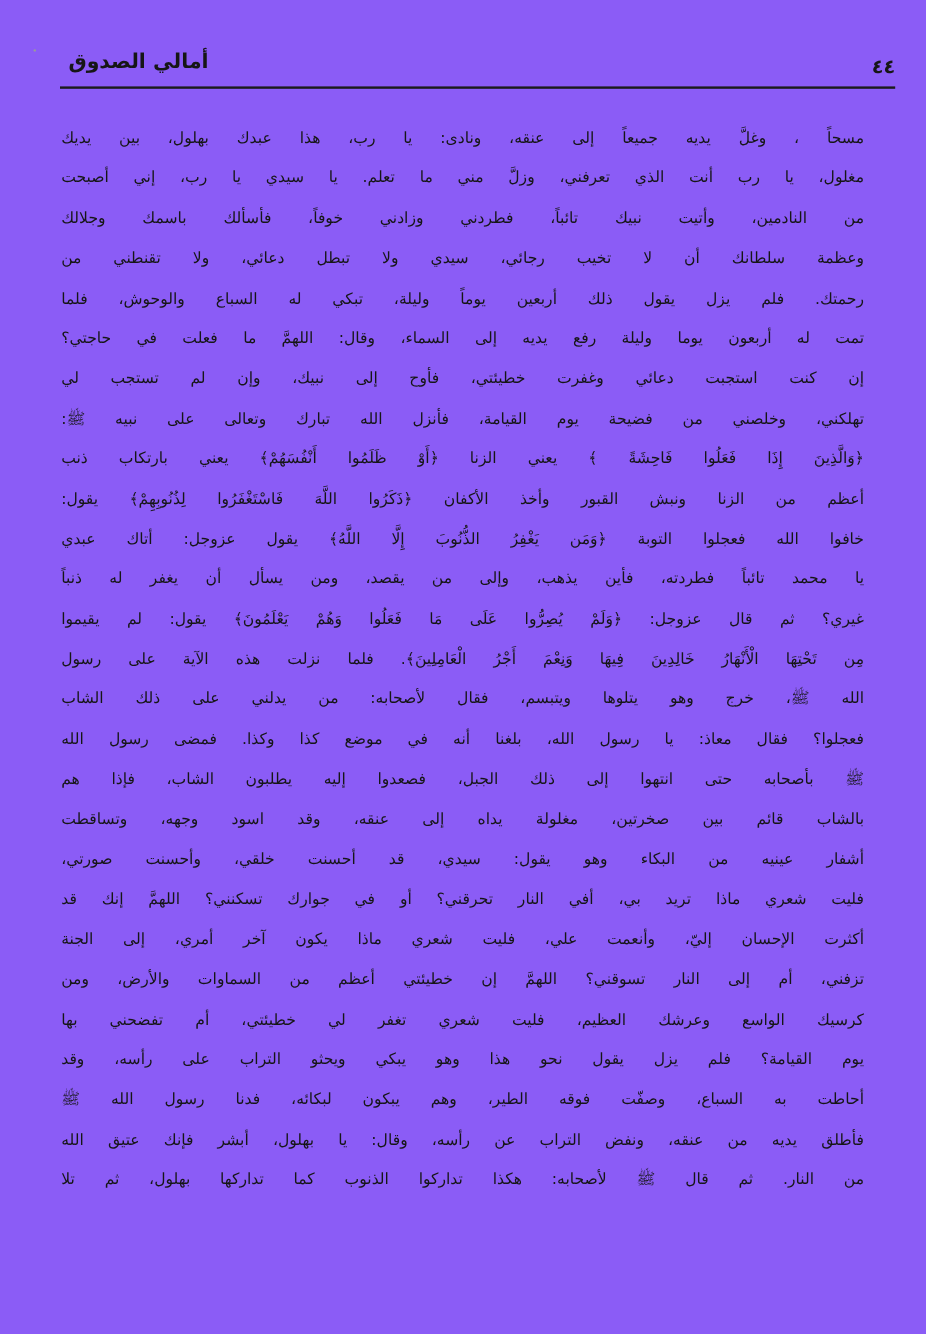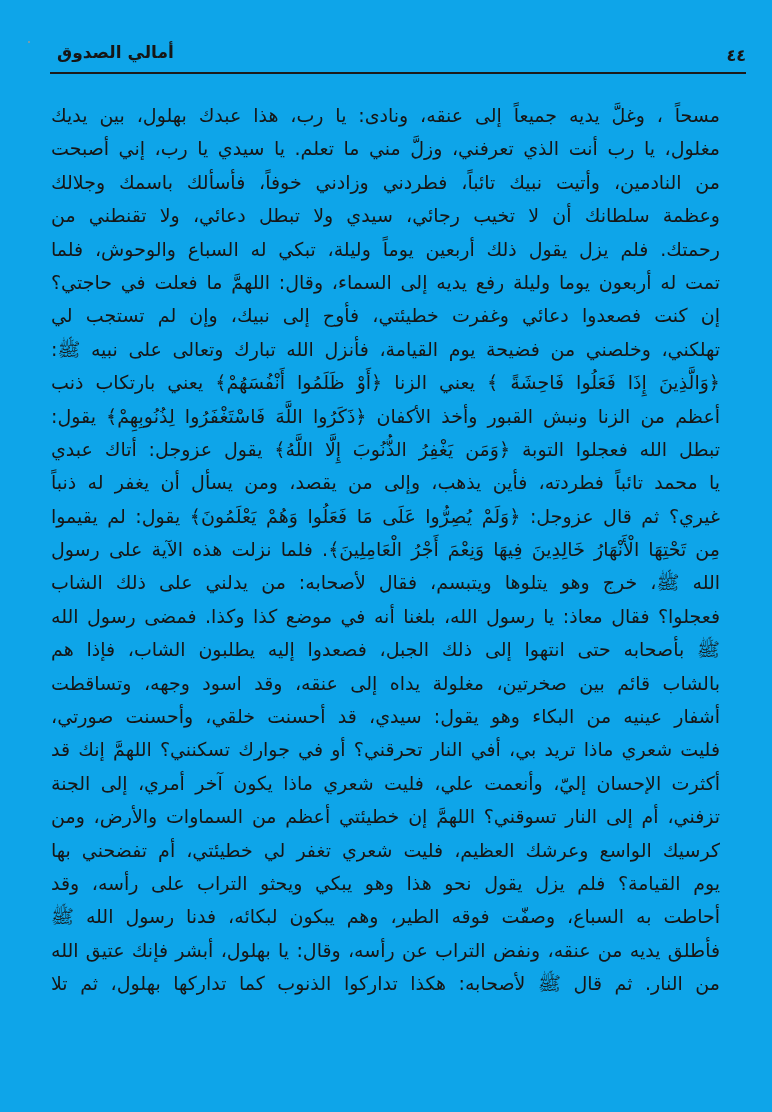--- a/index.html
+++ b/index.html
@@ -5,21 +5,21 @@
   html, body {
     margin: 0;
     padding: 0;
     background: #e8e8e8;
   }
   .page {
     position: relative;
     width: 772px;
     height: 1112px;
     margin: 0 auto;
-    background: #0ea5e9;
+    background: #8b5cf6;
     color: #161616;
     font-family: "DejaVu Sans", sans-serif;
     direction: rtl;
     overflow: hidden;
   }
   
   .header-title {
     position: absolute;
     top: 42px;
     left: 57px;
@@ -47,21 +47,21 @@
   }
   
   .text-body {
     position: absolute;
     top: 99px;
     right: 52px;
     left: 51px;
     direction: rtl;
   }
   .line {
-    font-size: 19px;
+    font-size: 13px;
     line-height: 33.4px;
     height: 33.4px;
     white-space: normal;
     overflow: hidden;
     text-align: justify;
     text-align-last: justify;
     -moz-text-align-last: justify;
     word-spacing: 0.5px;
   }
   
@@ -87,25 +87,25 @@
 
   <div class="header-rule"></div>
 
   <div class="text-body">
       <div class="line">مسحاً ، وغلَّ يديه جميعاً إلى عنقه، ونادى: يا رب، هذا عبدك بهلول، بين يديك</div>
       <div class="line">مغلول، يا رب أنت الذي تعرفني، وزلَّ مني ما تعلم. يا سيدي يا رب، إني أصبحت</div>
       <div class="line">من النادمين، وأتيت نبيك تائباً، فطردني وزادني خوفاً، فأسألك باسمك وجلالك</div>
       <div class="line">وعظمة سلطانك أن لا تخيب رجائي، سيدي ولا تبطل دعائي، ولا تقنطني من</div>
       <div class="line">رحمتك. فلم يزل يقول ذلك أربعين يوماً وليلة، تبكي له السباع والوحوش، فلما</div>
       <div class="line">تمت له أربعون يوما وليلة رفع يديه إلى السماء، وقال: اللهمَّ ما فعلت في حاجتي؟</div>
-      <div class="line">إن كنت فصعدوا دعائي وغفرت خطيئتي، فأوح إلى نبيك، وإن لم تستجب لي</div>
+      <div class="line">إن كنت استجبت دعائي وغفرت خطيئتي، فأوح إلى نبيك، وإن لم تستجب لي</div>
       <div class="line">تهلكني، وخلصني من فضيحة يوم القيامة، فأنزل الله تبارك وتعالى على نبيه ﷺ:</div>
       <div class="line">﴿وَالَّذِينَ إِذَا فَعَلُوا فَاحِشَةً ﴾ يعني الزنا ﴿أَوْ ظَلَمُوا أَنْفُسَهُمْ﴾ يعني بارتكاب ذنب</div>
       <div class="line">أعظم من الزنا ونبش القبور وأخذ الأكفان ﴿ذَكَرُوا اللَّهَ فَاسْتَغْفَرُوا لِذُنُوبِهِمْ﴾ يقول:</div>
-      <div class="line">تبطل الله فعجلوا التوبة ﴿وَمَن يَغْفِرُ الذُّنُوبَ إِلَّا اللَّهُ﴾ يقول عزوجل: أتاك عبدي</div>
+      <div class="line">خافوا الله فعجلوا التوبة ﴿وَمَن يَغْفِرُ الذُّنُوبَ إِلَّا اللَّهُ﴾ يقول عزوجل: أتاك عبدي</div>
       <div class="line">يا محمد تائباً فطردته، فأين يذهب، وإلى من يقصد، ومن يسأل أن يغفر له ذنباً</div>
       <div class="line">غيري؟ ثم قال عزوجل: ﴿وَلَمْ يُصِرُّوا عَلَى مَا فَعَلُوا وَهُمْ يَعْلَمُونَ﴾ يقول: لم يقيموا</div>
       <div class="line">مِن تَحْتِهَا الْأَنْهَارُ خَالِدِينَ فِيهَا وَنِعْمَ أَجْرُ الْعَامِلِينَ﴾. فلما نزلت هذه الآية على رسول</div>
       <div class="line">الله ﷺ، خرج وهو يتلوها ويتبسم، فقال لأصحابه: من يدلني على ذلك الشاب</div>
       <div class="line">فعجلوا؟ فقال معاذ: يا رسول الله، بلغنا أنه في موضع كذا وكذا. فمضى رسول الله</div>
       <div class="line">ﷺ بأصحابه حتى انتهوا إلى ذلك الجبل، فصعدوا إليه يطلبون الشاب، فإذا هم</div>
       <div class="line">بالشاب قائم بين صخرتين، مغلولة يداه إلى عنقه، وقد اسود وجهه، وتساقطت</div>
       <div class="line">أشفار عينيه من البكاء وهو يقول: سيدي، قد أحسنت خلقي، وأحسنت صورتي،</div>
       <div class="line">فليت شعري ماذا تريد بي، أفي النار تحرقني؟ أو في جوارك تسكنني؟ اللهمَّ إنك قد</div>
       <div class="line">أكثرت الإحسان إليّ، وأنعمت علي، فليت شعري ماذا يكون آخر أمري، إلى الجنة</div>

